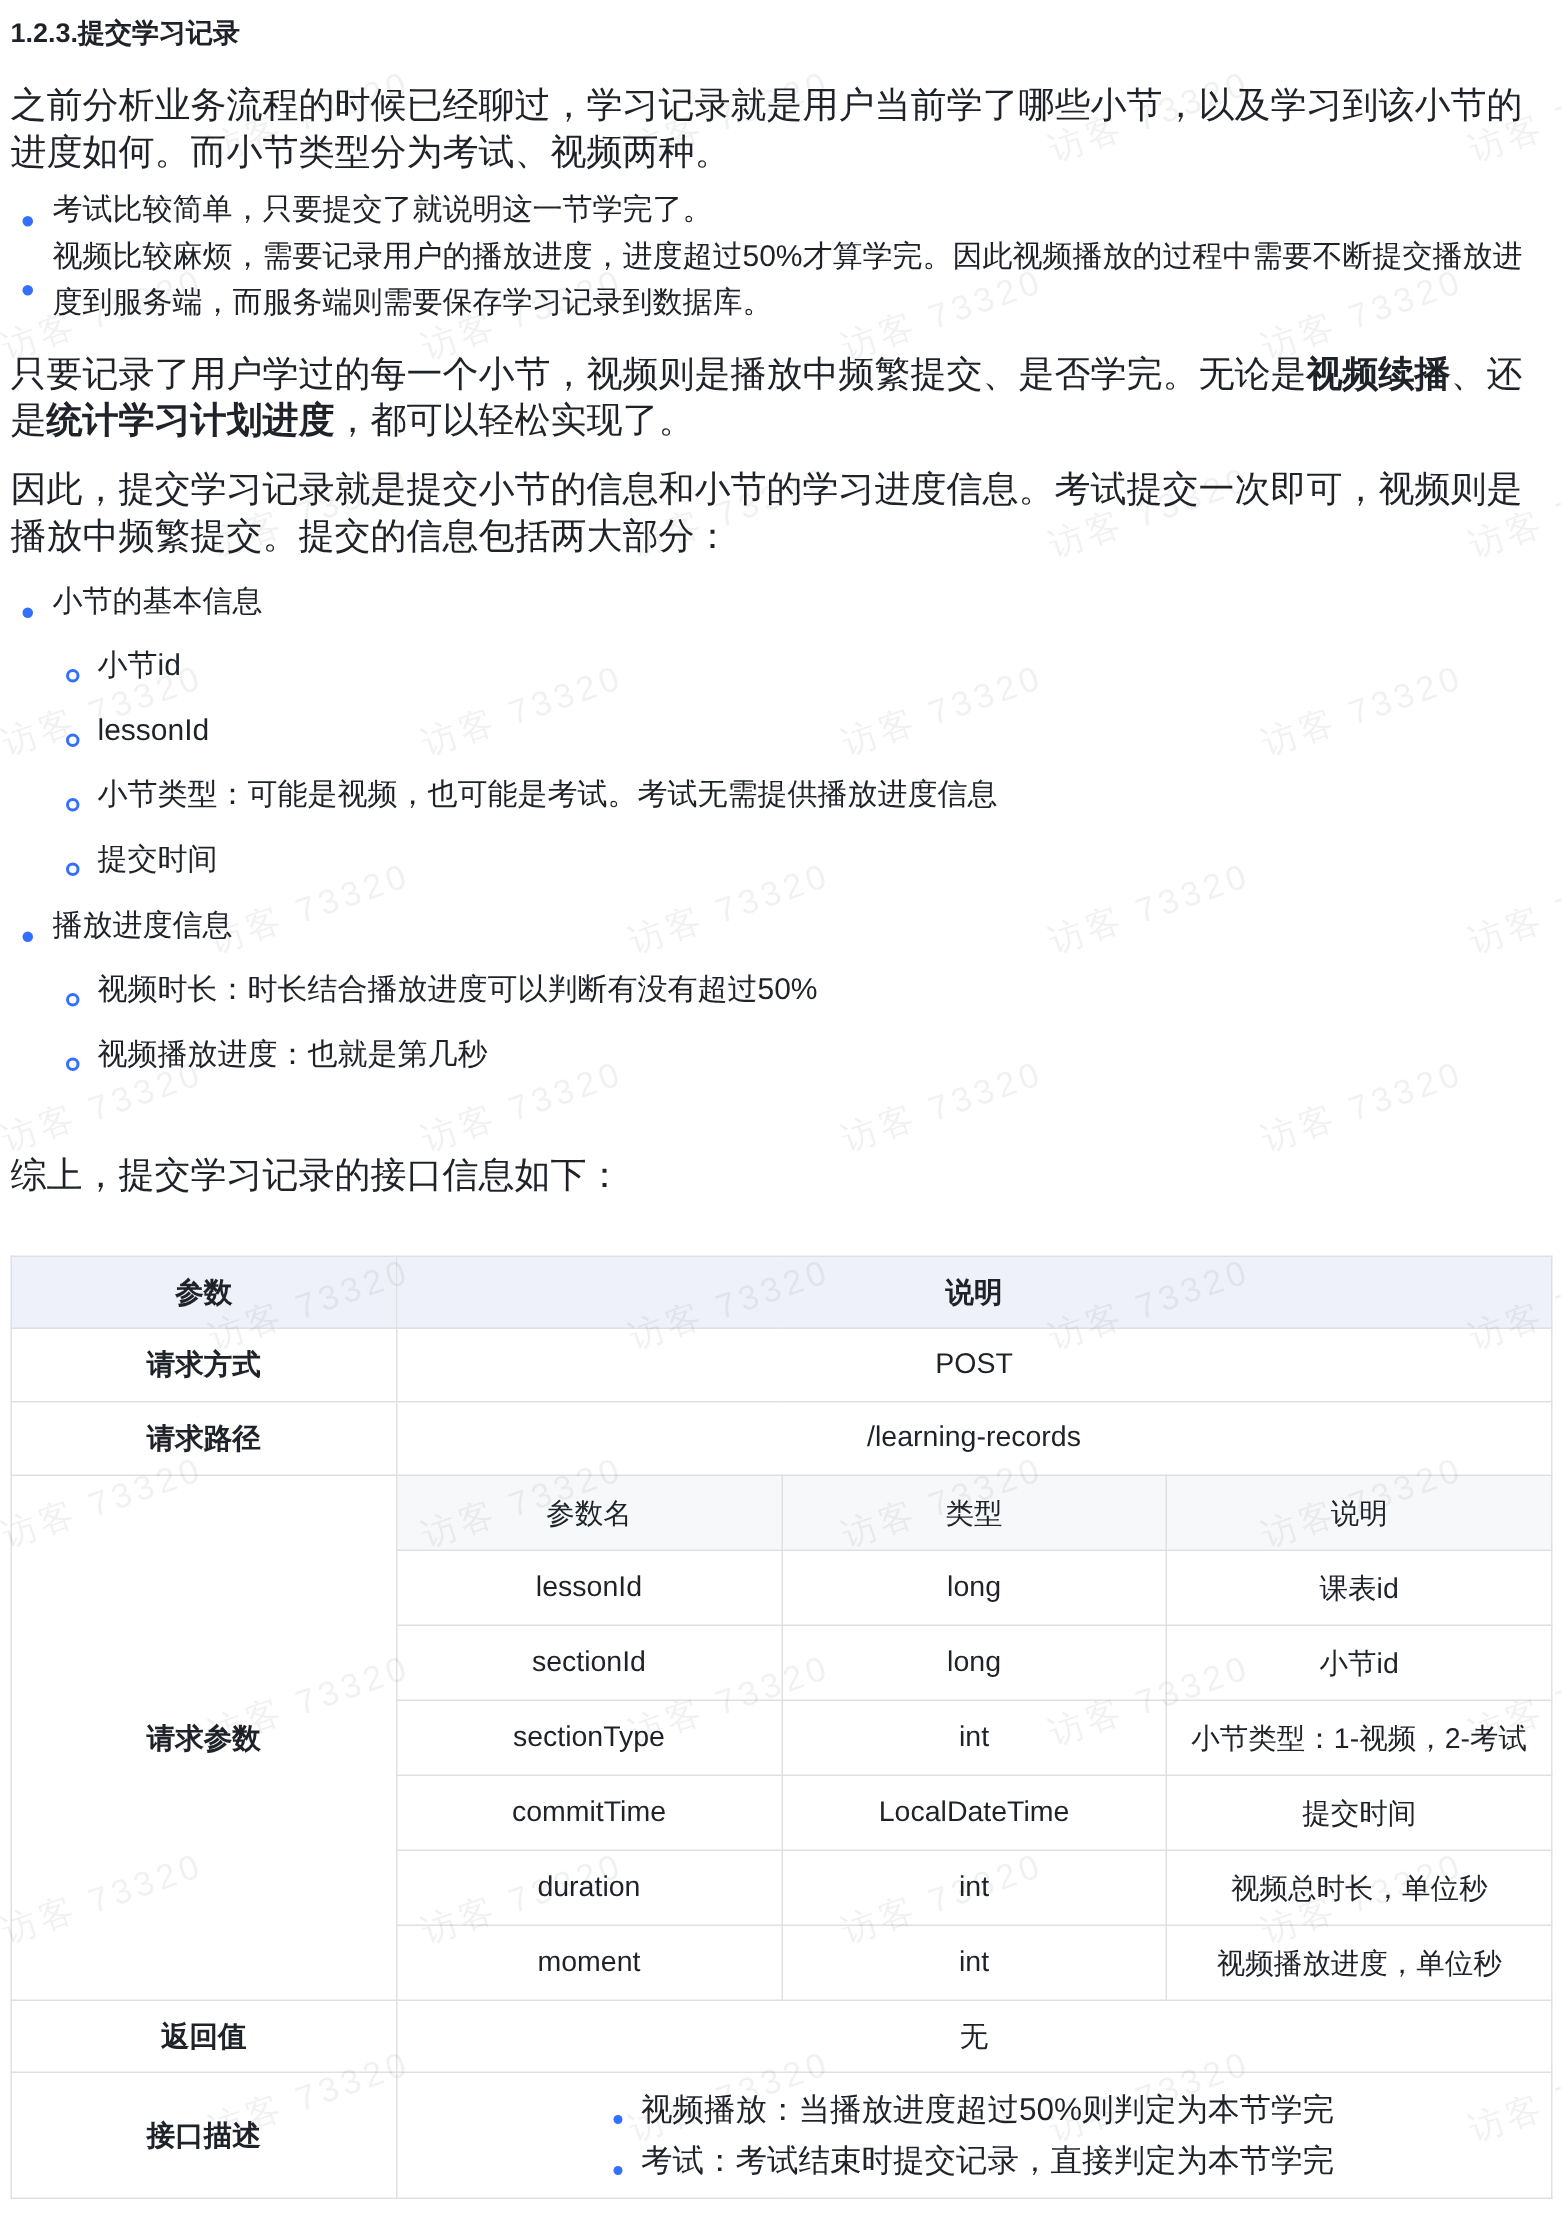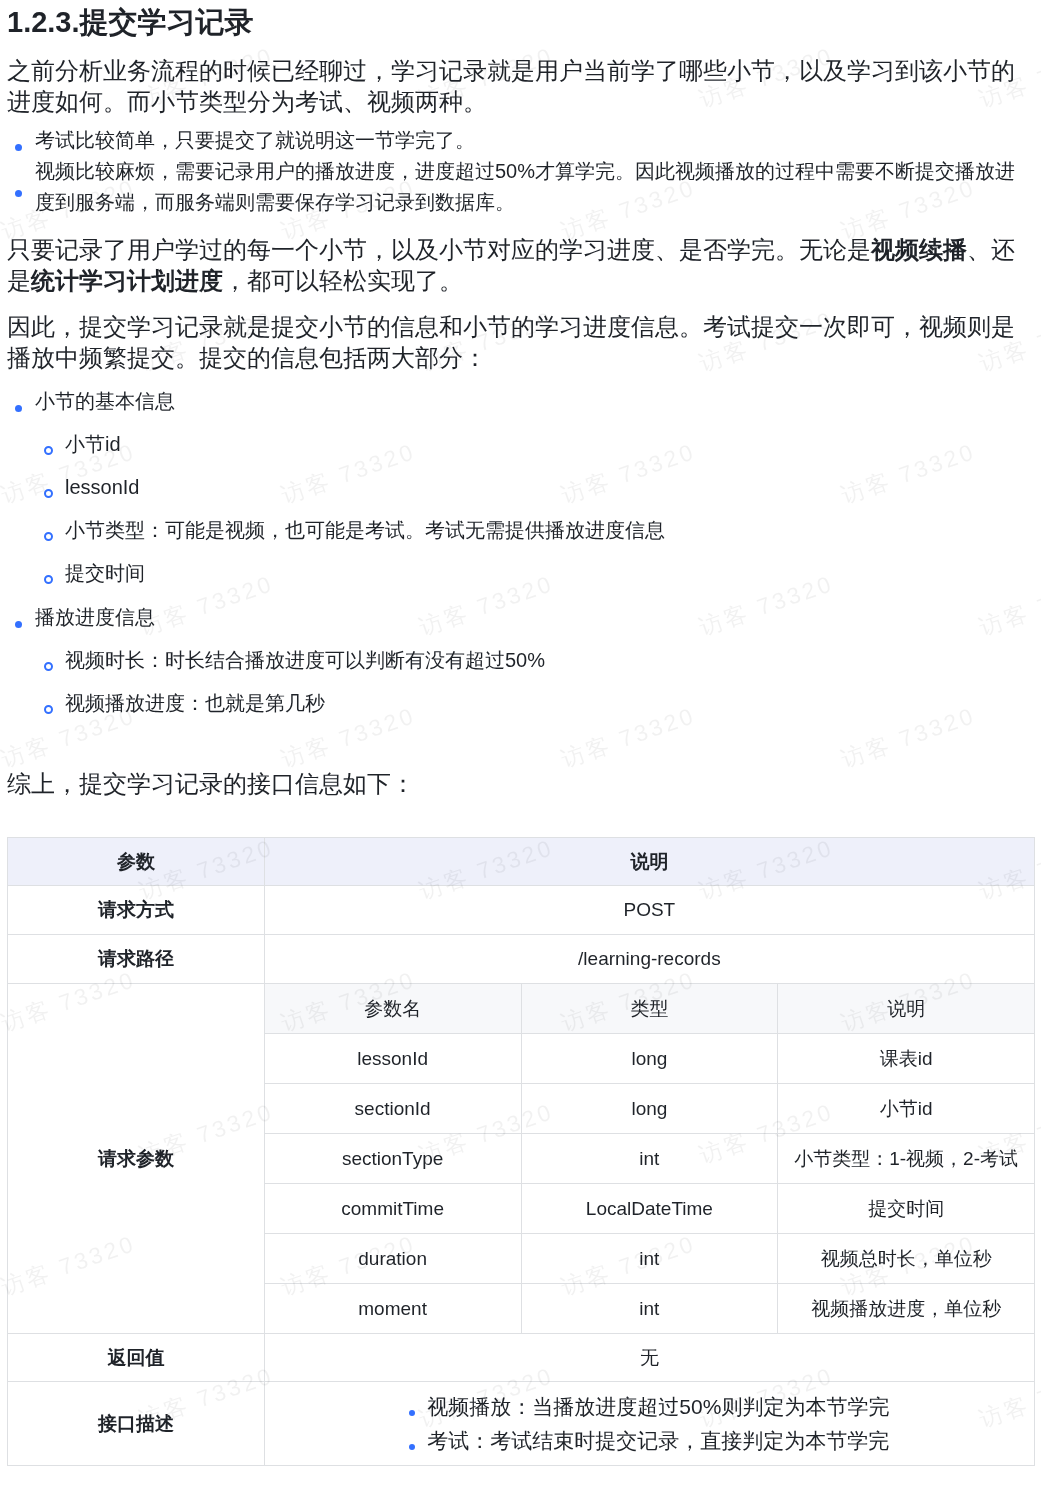--- a/index.html
+++ b/index.html
@@ -2,21 +2,21 @@
 <html style="--text: #1f2329; --accent_blue: #3370ff; --border: #dee0e3; --header_bg: #eef0fa; --subheader_bg: #f7f8fa; --watermark: rgba(0,0,0,0.055);"><head>
 <meta charset="utf-8">
 <style>
   html,body{margin:0;padding:0;}
   body{
     width:1041px;height:1491px;position:relative;overflow:hidden;background:#ffffff;
     font-family:"Liberation Sans","DejaVu Sans",sans-serif;
     color:var(--text,#1f2329);
   }
   .page{position:relative;z-index:1;padding:6px 6px 0 7px;}
-  h1.title{font-size:29px;line-height:32px;font-weight:700;margin:0;color:var(--text,#1f2329);}
+  h1.title{font-size:18px;line-height:32px;font-weight:700;margin:0;color:var(--text,#1f2329);}
   .para{font-size:24px;line-height:31px;margin:0;color:var(--text,#1f2329);}
   .p1{margin-top:17px;}
   .p2{margin-top:16px;}
   .p3{margin-top:15px;}
   .p4{margin-top:49px;}
   .para b{font-weight:700;}
   .ul{margin:0;}
   .li{display:flex;align-items:center;font-size:20px;line-height:31px;}
   .li .dot{flex:none;width:7px;height:7px;border-radius:50%;background:var(--accent_blue,#3370ff);margin:13px 13px 0 8px;}
   .li .circle{flex:none;width:5px;height:5px;border-radius:50%;border:2px solid var(--accent_blue,#3370ff);background:#fff;margin:12px 12px 0 9px;}
@@ -60,21 +60,21 @@
       <span class="dot"></span>
       <span>考试比较简单，只要提交了就说明这一节学完了。</span>
     </div>
     <div class="li mt14">
       <span class="dot"></span>
       <span>视频比较麻烦，需要记录用户的播放进度，进度超过50%才算学完。因此视频播放的过程中需要不断提交播放进度到服务端，而服务端则需要保存学习记录到数据库。</span>
     </div>
   </div>
 
   <p class="para p2">
-    <span>只要记录了用户学过的每一个小节，以及小节对应的学习进度、是否学完。无论是</span><b>视频续播</b><span>、还是</span><b>统计学习计划进度</b><span>，都可以轻松实现了。</span>
+    <span>只要记录了用户学过的每一个小节，视频则是播放中频繁提交、是否学完。无论是</span><b>视频续播</b><span>、还是</span><b>统计学习计划进度</b><span>，都可以轻松实现了。</span>
   </p>
 
   <p class="para p3">因此，提交学习记录就是提交小节的信息和小节的学习进度信息。考试提交一次即可，视频则是播放中频繁提交。提交的信息包括两大部分：</p>
 
   <div class="ul">
     <div class="li mt13">
       <span class="dot"></span>
       <span>小节的基本信息</span>
     </div>
     <div class="ul2">

